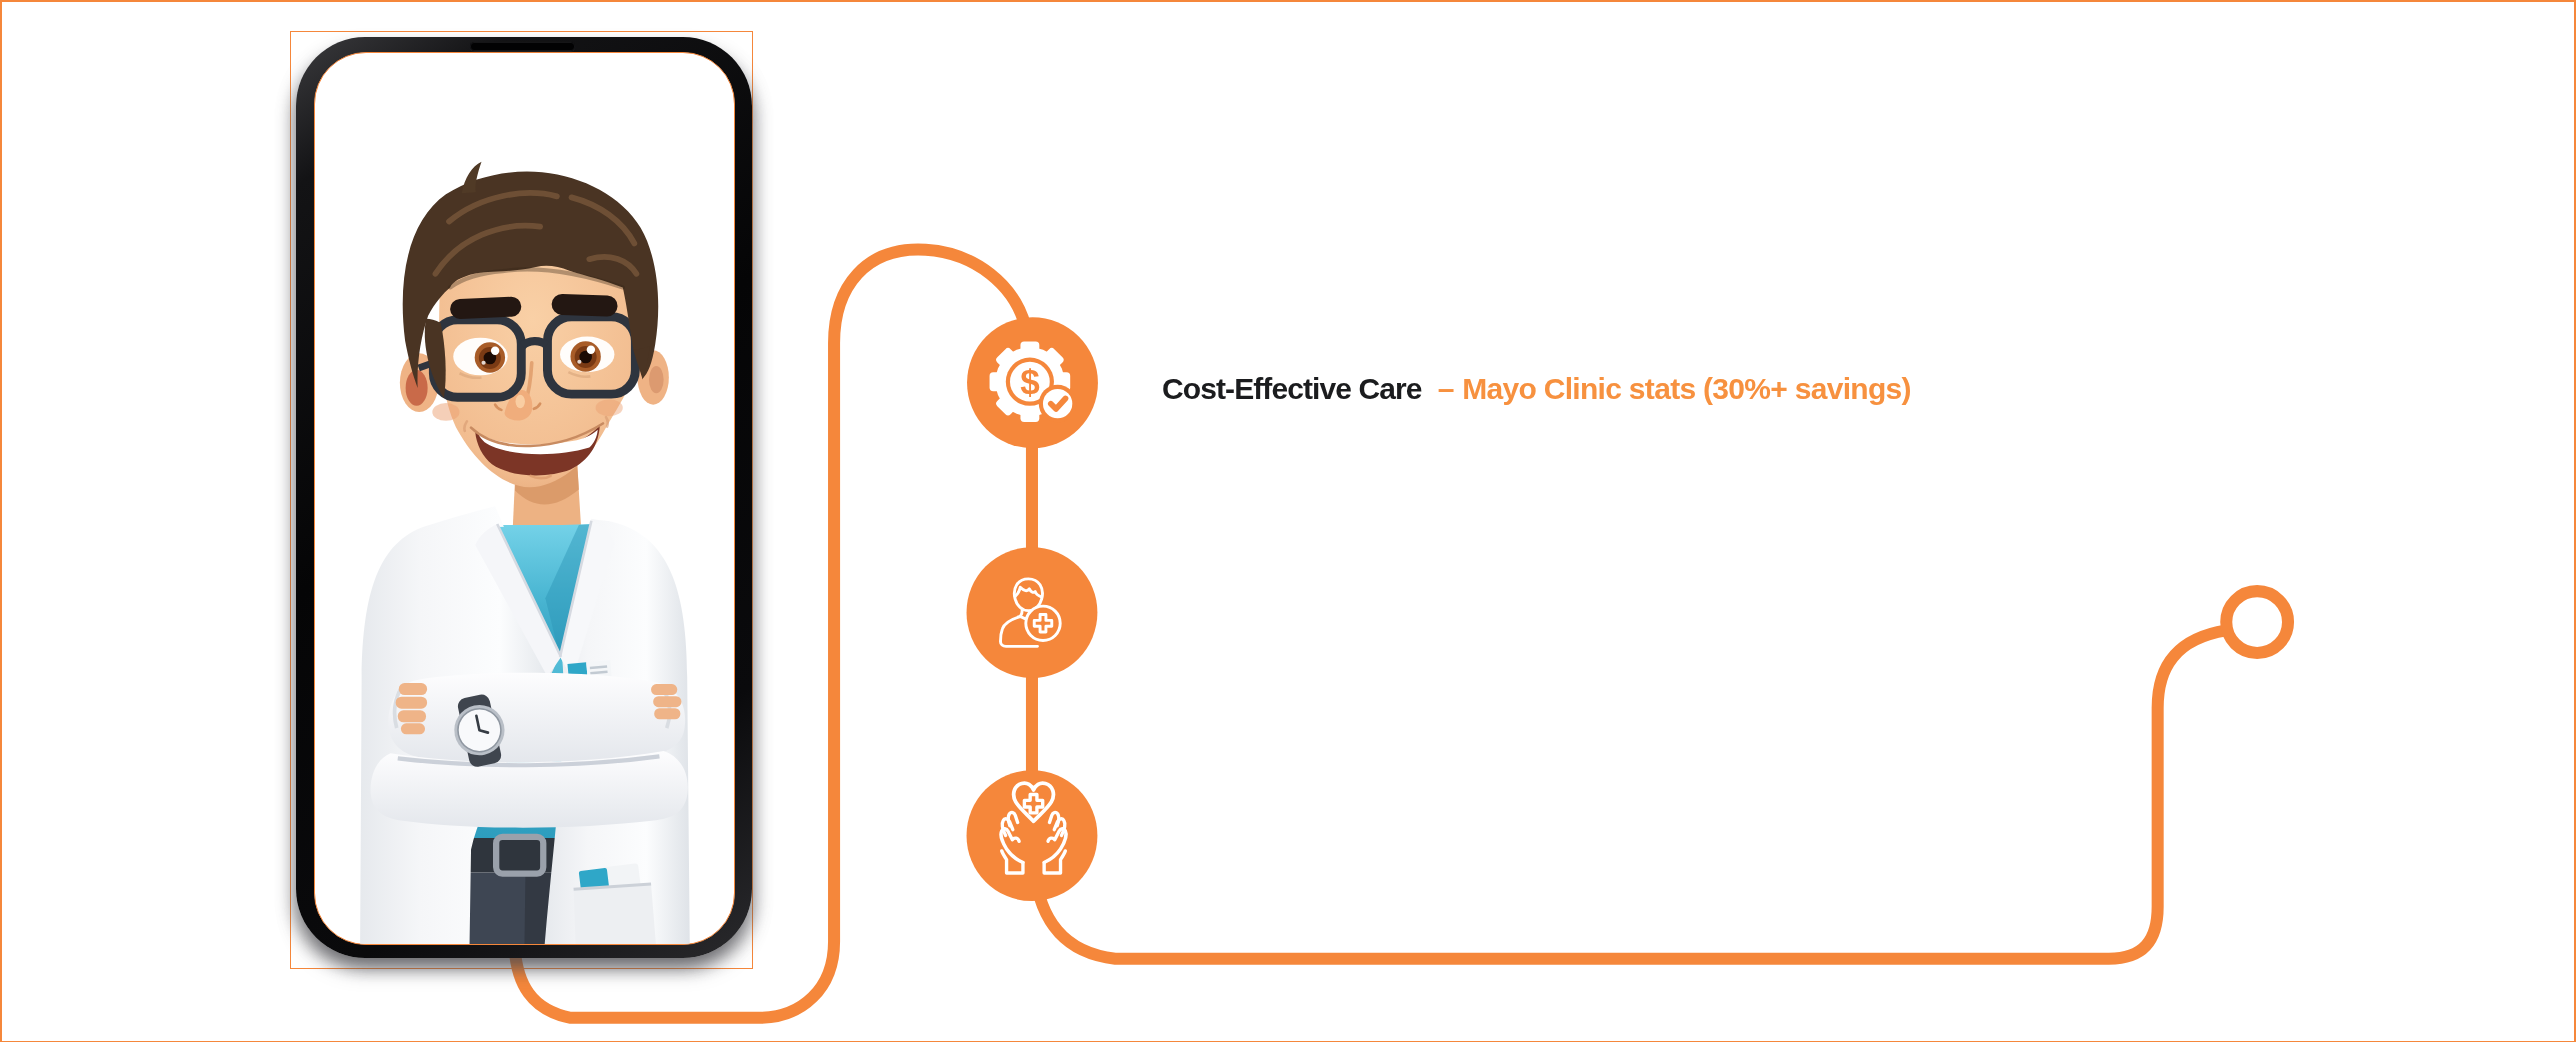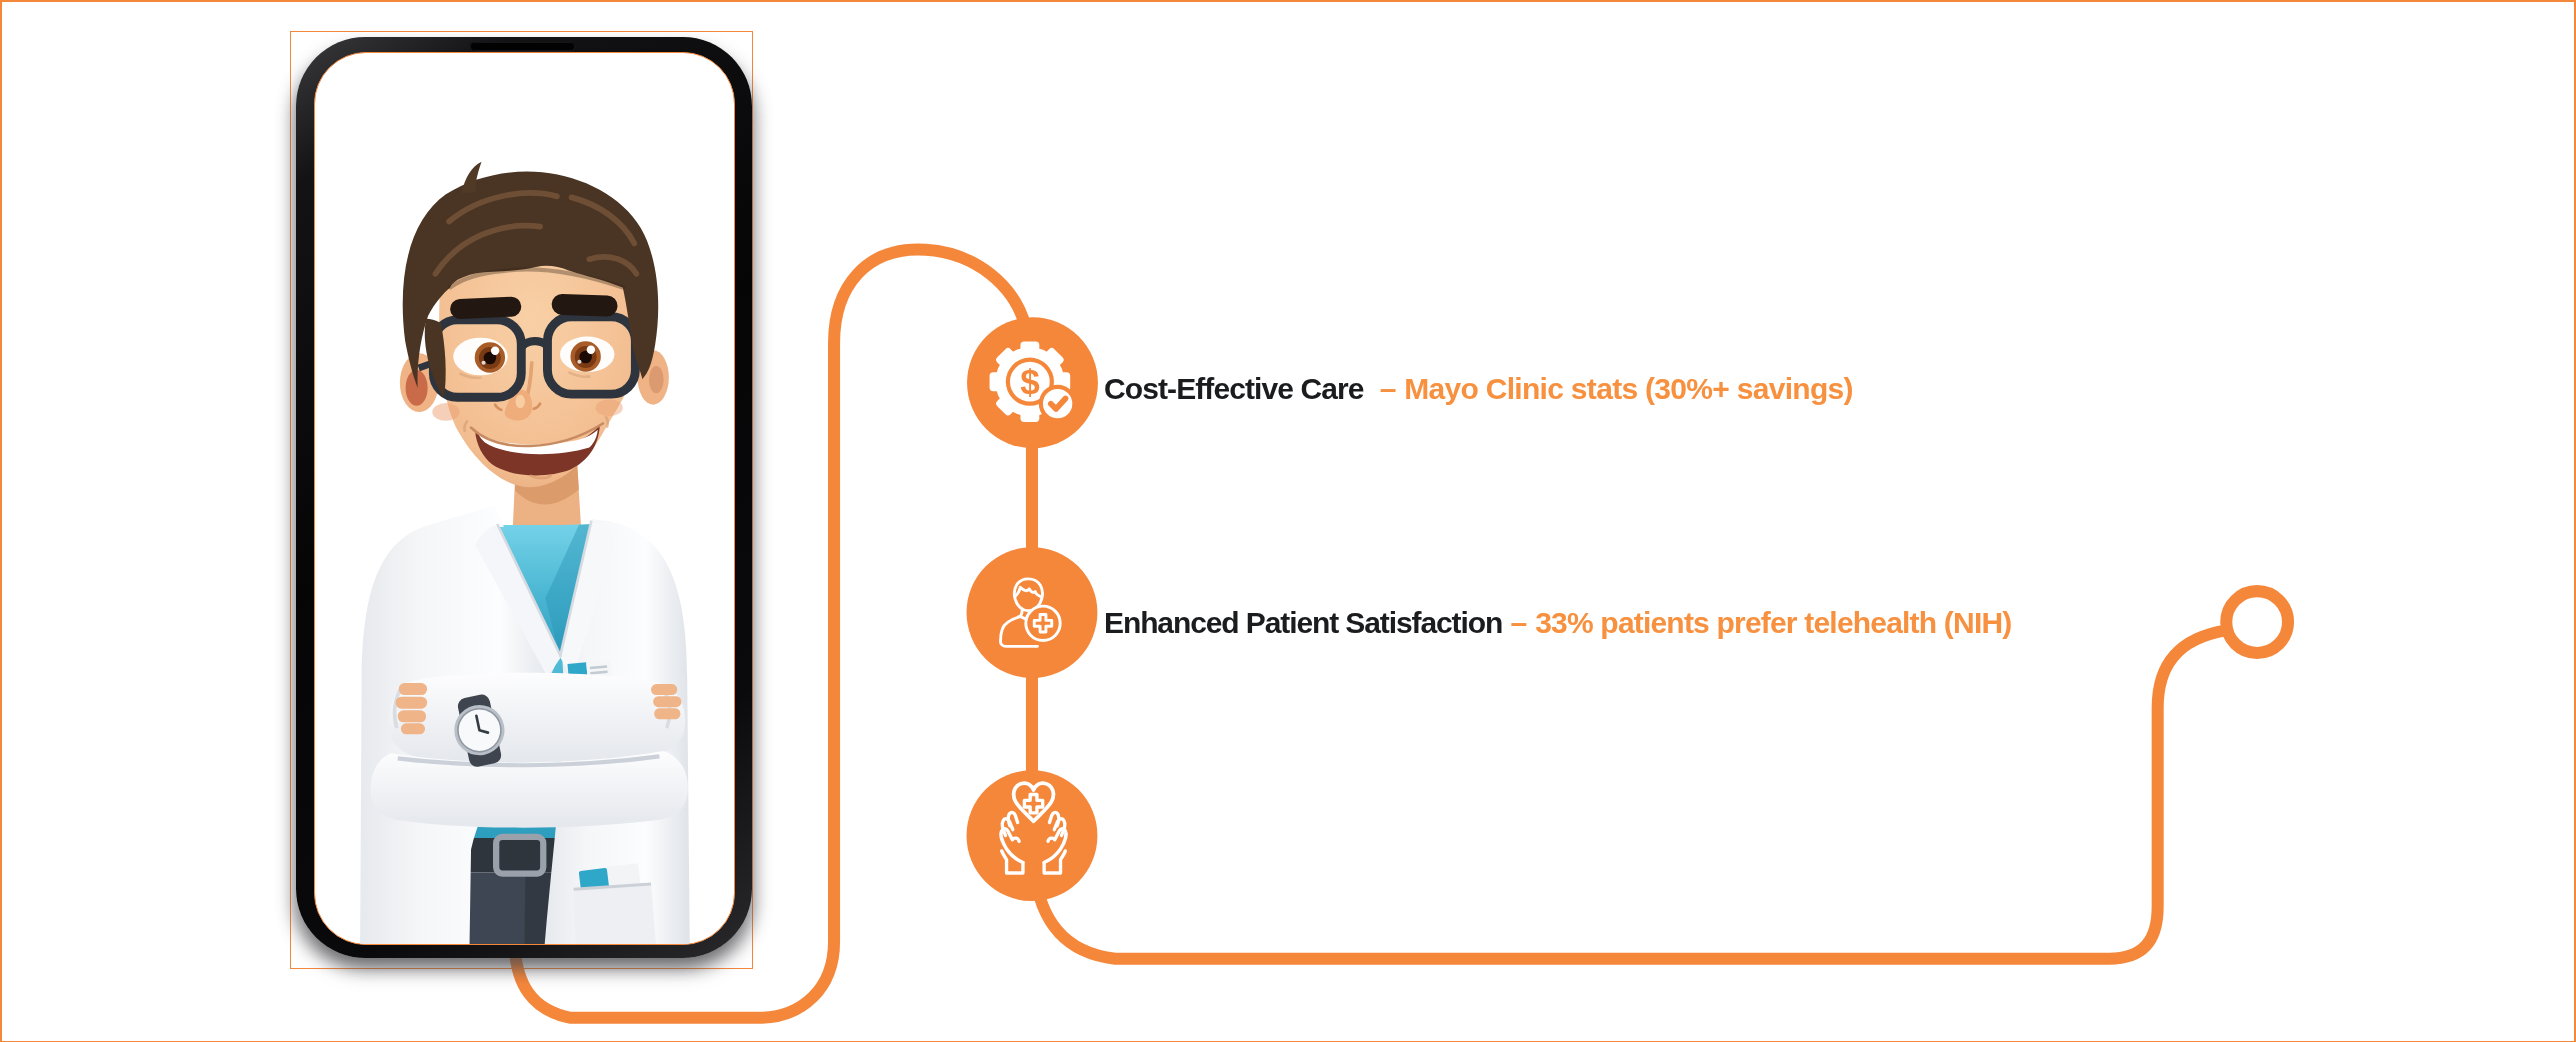--- a/index.html
+++ b/index.html
@@ -25,21 +25,21 @@
   .phone-frame-box{position:absolute;left:290px;top:31px;width:463px;height:938px;border:1px solid var(--accent-orange);}
   .phone{position:absolute;left:296px;top:37px;width:456px;height:921px;border-radius:69px;
     background:linear-gradient(145deg,#3b3b3e 0%,#131315 12%,#050506 45%,#0a0a0c 78%,#2a2a2d 100%);
     box-shadow:0 12.6px 19px -2.1px rgba(75,75,80,.6), -8.4px 10.5px 17px -6.3px rgba(75,75,80,.4), 8.4px 10.5px 17px -6.3px rgba(75,75,80,.35);}
   .screen{position:absolute;left:18px;top:14.7px;right:17.3px;bottom:12.6px;border-radius:52px;
     background:var(--screen-white);border:1px solid var(--accent-orange);overflow:hidden;}
   .speaker{position:absolute;left:174px;top:4.7px;width:105px;height:9px;border-radius:4.7px;
     background:#020203;box-shadow:inset 0 0 0 1px #151517, 0 0.5px 1px #2a2a2e;}
   .doctor-svg{position:absolute;left:1px;top:1px;width:454px;height:919px;}
   
-  .benefit-row{position:absolute;left:1104px;white-space:nowrap;font-weight:700;font-size:30px;line-height:30px;}
+  .benefit-row{position:absolute;left:1162px;white-space:nowrap;font-weight:700;font-size:30px;line-height:30px;}
   .benefit-row .t{color:var(--dark-text);}
   .benefit-row .sep{color:var(--orange-text);margin-left:8.4px;}
   .benefit-row .d{color:var(--orange-text);margin-left:7.9px;}
   .row-1{top:374px;}
   .row-1 .t{letter-spacing:-0.9px;}
   .row-1 .sep{margin-left:16px;}
   .row-1 .d{letter-spacing:-0.7px;}
   .row-2{top:608px;}
   .row-2 .t{letter-spacing:-1.1px;}
   .row-2 .d{letter-spacing:-0.8px;}
@@ -363,19 +363,16 @@
              M 1124,492 C 1164,480 1198,494 1214,520"></path>
         <path fill="none" stroke="#342516" stroke-width="8" stroke-linecap="round" opacity="0.35" d="M 1188,546 C 1110,520 1030,504 958,515 C 920,518 884,528 858,546"></path>
       </svg>
     </div>
     <div class="speaker"></div>
   </div>
 
   <div class="benefit-row row-1">
     <span class="t">Cost-Effective Care</span><span class="sep">–</span><span class="d">Mayo Clinic stats (30%+ savings)</span>
   </div>
-  <div class="benefit-row row-2">
-    <span class="t">Enhanced Patient Satisfaction</span><span class="sep">–</span><span class="d">33% patients prefer telehealth (NIH)</span>
-  </div>
 
   <div class="page-border"></div>
 </div>
 
 
 </body></html>

